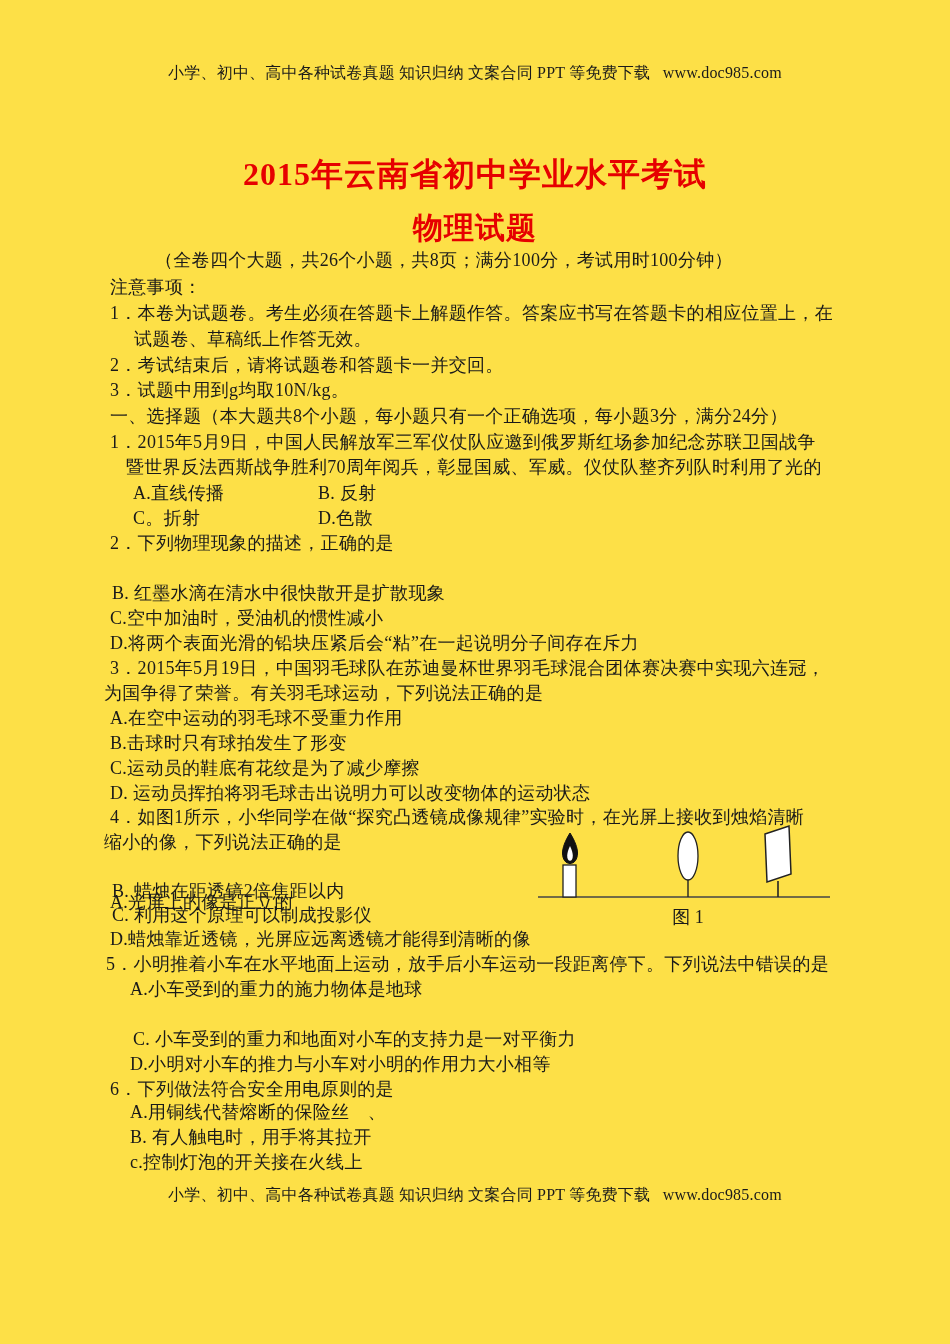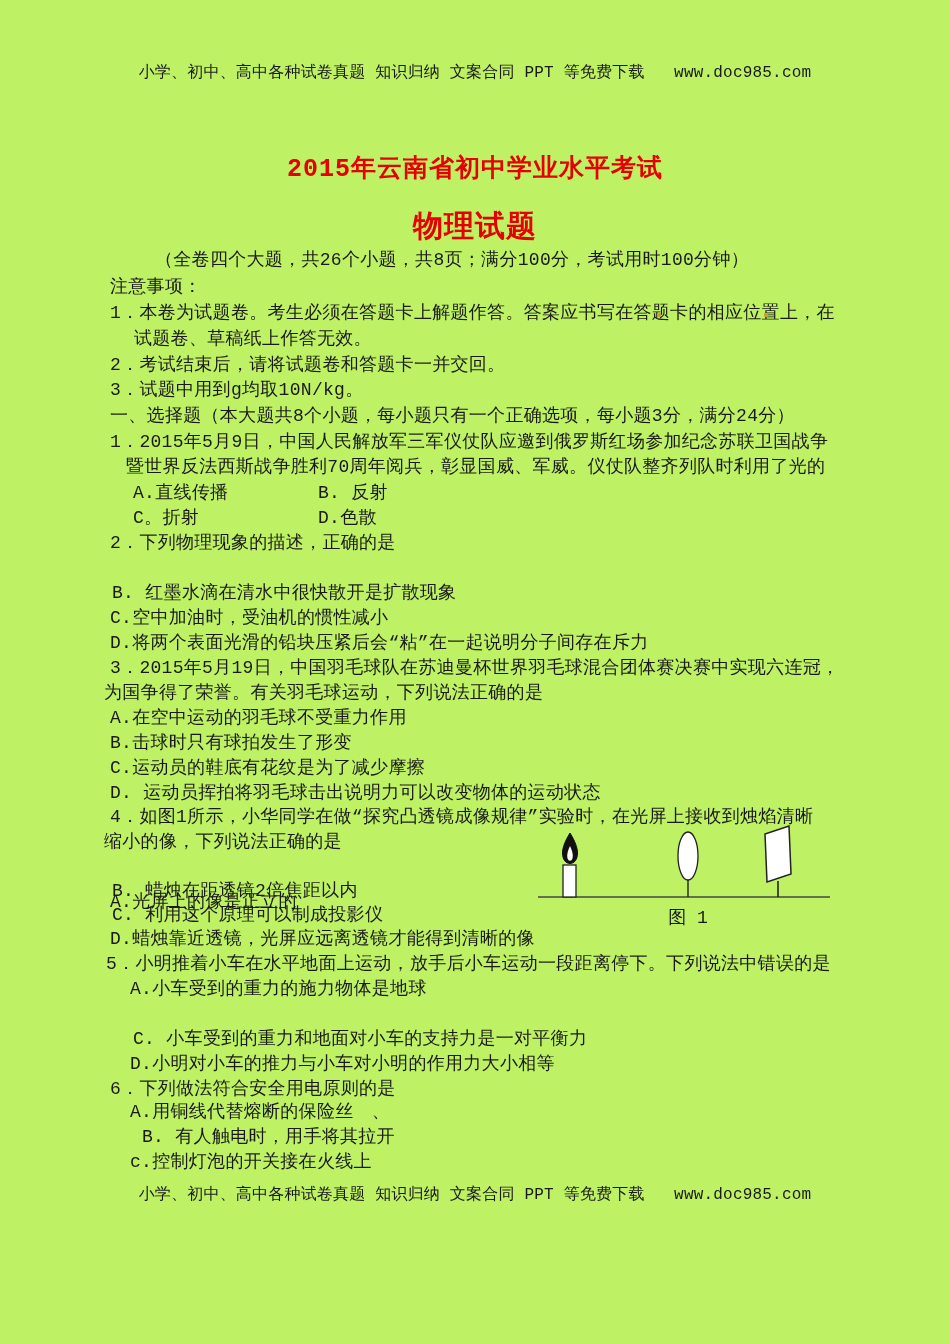--- a/index.html
+++ b/index.html
@@ -1,33 +1,33 @@
 <!DOCTYPE html>
 <html><head>
 <meta charset="utf-8">
 <style>
   html,body { margin:0; padding:0; background:#ffffff; }
   .page {
     position:relative;
     width:950px; height:1344px;
-    background:#bef264;
-    font-family:Liberation Mono, monospace;
+    background:#fde047;
+    font-family:Liberation Serif, serif;
     color:#1a1a1a;
     overflow:hidden;
   }
   .ln {
     position:absolute;
     white-space:pre;
     font-size:18px;
     line-height:1.15;
     letter-spacing:0.3px;
   }
   .center { left:0; width:950px; text-align:center; letter-spacing:0.2px; }
   .small  { font-size:16px; }
-  .big    { font-size:25px; font-weight:bold; letter-spacing:1px; }
+  .big    { font-size:32px; font-weight:bold; letter-spacing:1px; }
   .big2   { font-size:30px; font-weight:bold; letter-spacing:1px; }
   .dot {
     position:absolute;
     width:4px; height:4px;
     background:#c0a532;
     border-radius:1px;
   }
   .figwrap { position:absolute; left:538px; top:820px; width:300px; height:88px; }
   .figcap  { position:absolute; left:538px; top:905px; width:300px; text-align:center; font-size:18px; }
 </style>
@@ -100,18 +100,18 @@
   </div>
   <div class="figcap">图 1</div>
 
   <div class="ln" style="left:106px; top:954px;">5．小明推着小车在水平地面上运动，放手后小车运动一段距离停下。下列说法中错误的是</div>
   <div class="ln" style="left:130px; top:979px;">A.小车受到的重力的施力物体是地球</div>
   <div class="ln" style="left:133px; top:1029px;">C. 小车受到的重力和地面对小车的支持力是一对平衡力</div>
   <div class="ln" style="left:130px; top:1054px;">D.小明对小车的推力与小车对小明的作用力大小相等</div>
 
   <div class="ln" style="left:110px; top:1079px;">6．下列做法符合安全用电原则的是</div>
   <div class="ln" style="left:130px; top:1102px;">A.用铜线代替熔断的保险丝　、</div>
-  <div class="ln" style="left:130px; top:1127px;margin-left:12px;">B. 有人触电时，用手将其拉开</div>
+  <div class="ln" style="left:130px; top:1127px;">B. 有人触电时，用手将其拉开</div>
   <div class="ln" style="left:130px; top:1152px;">c.控制灯泡的开关接在火线上</div>
 
   <div class="ln center small" style="top:1186px;">小学、初中、高中各种试卷真题 知识归纳 文案合同 PPT 等免费下载   www.doc985.com</div>
 
 </div>
 
 </body></html>

